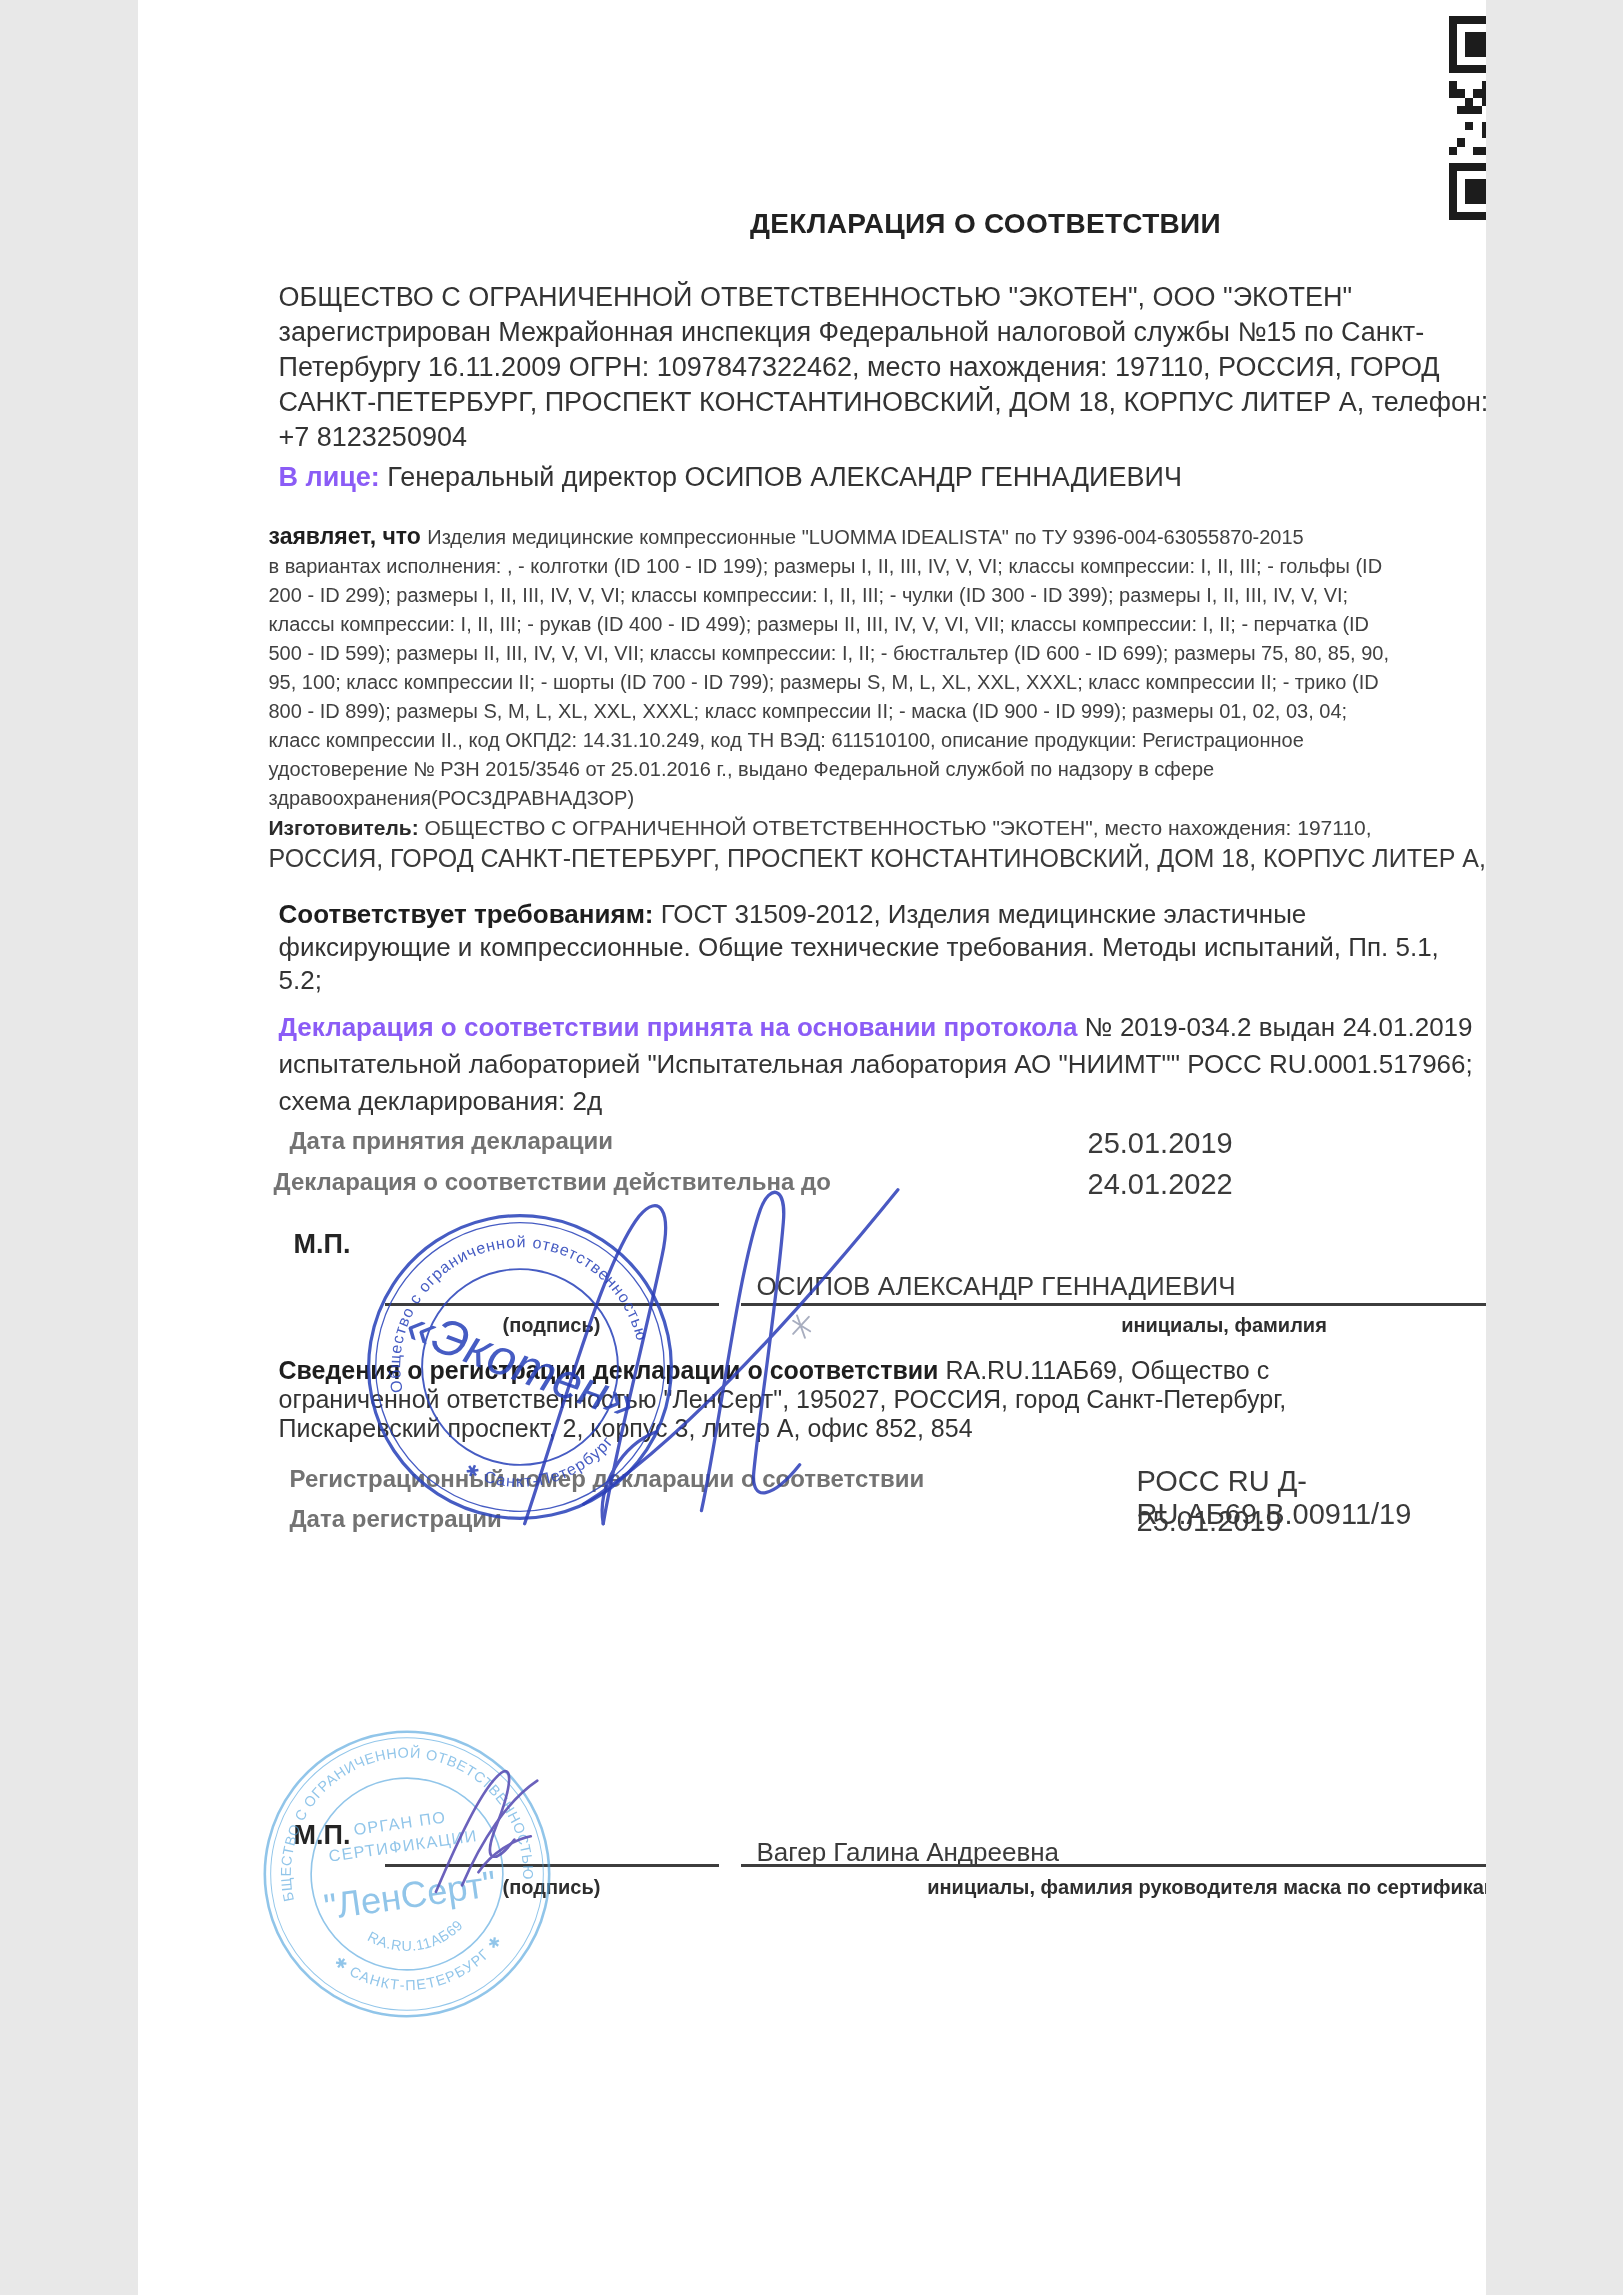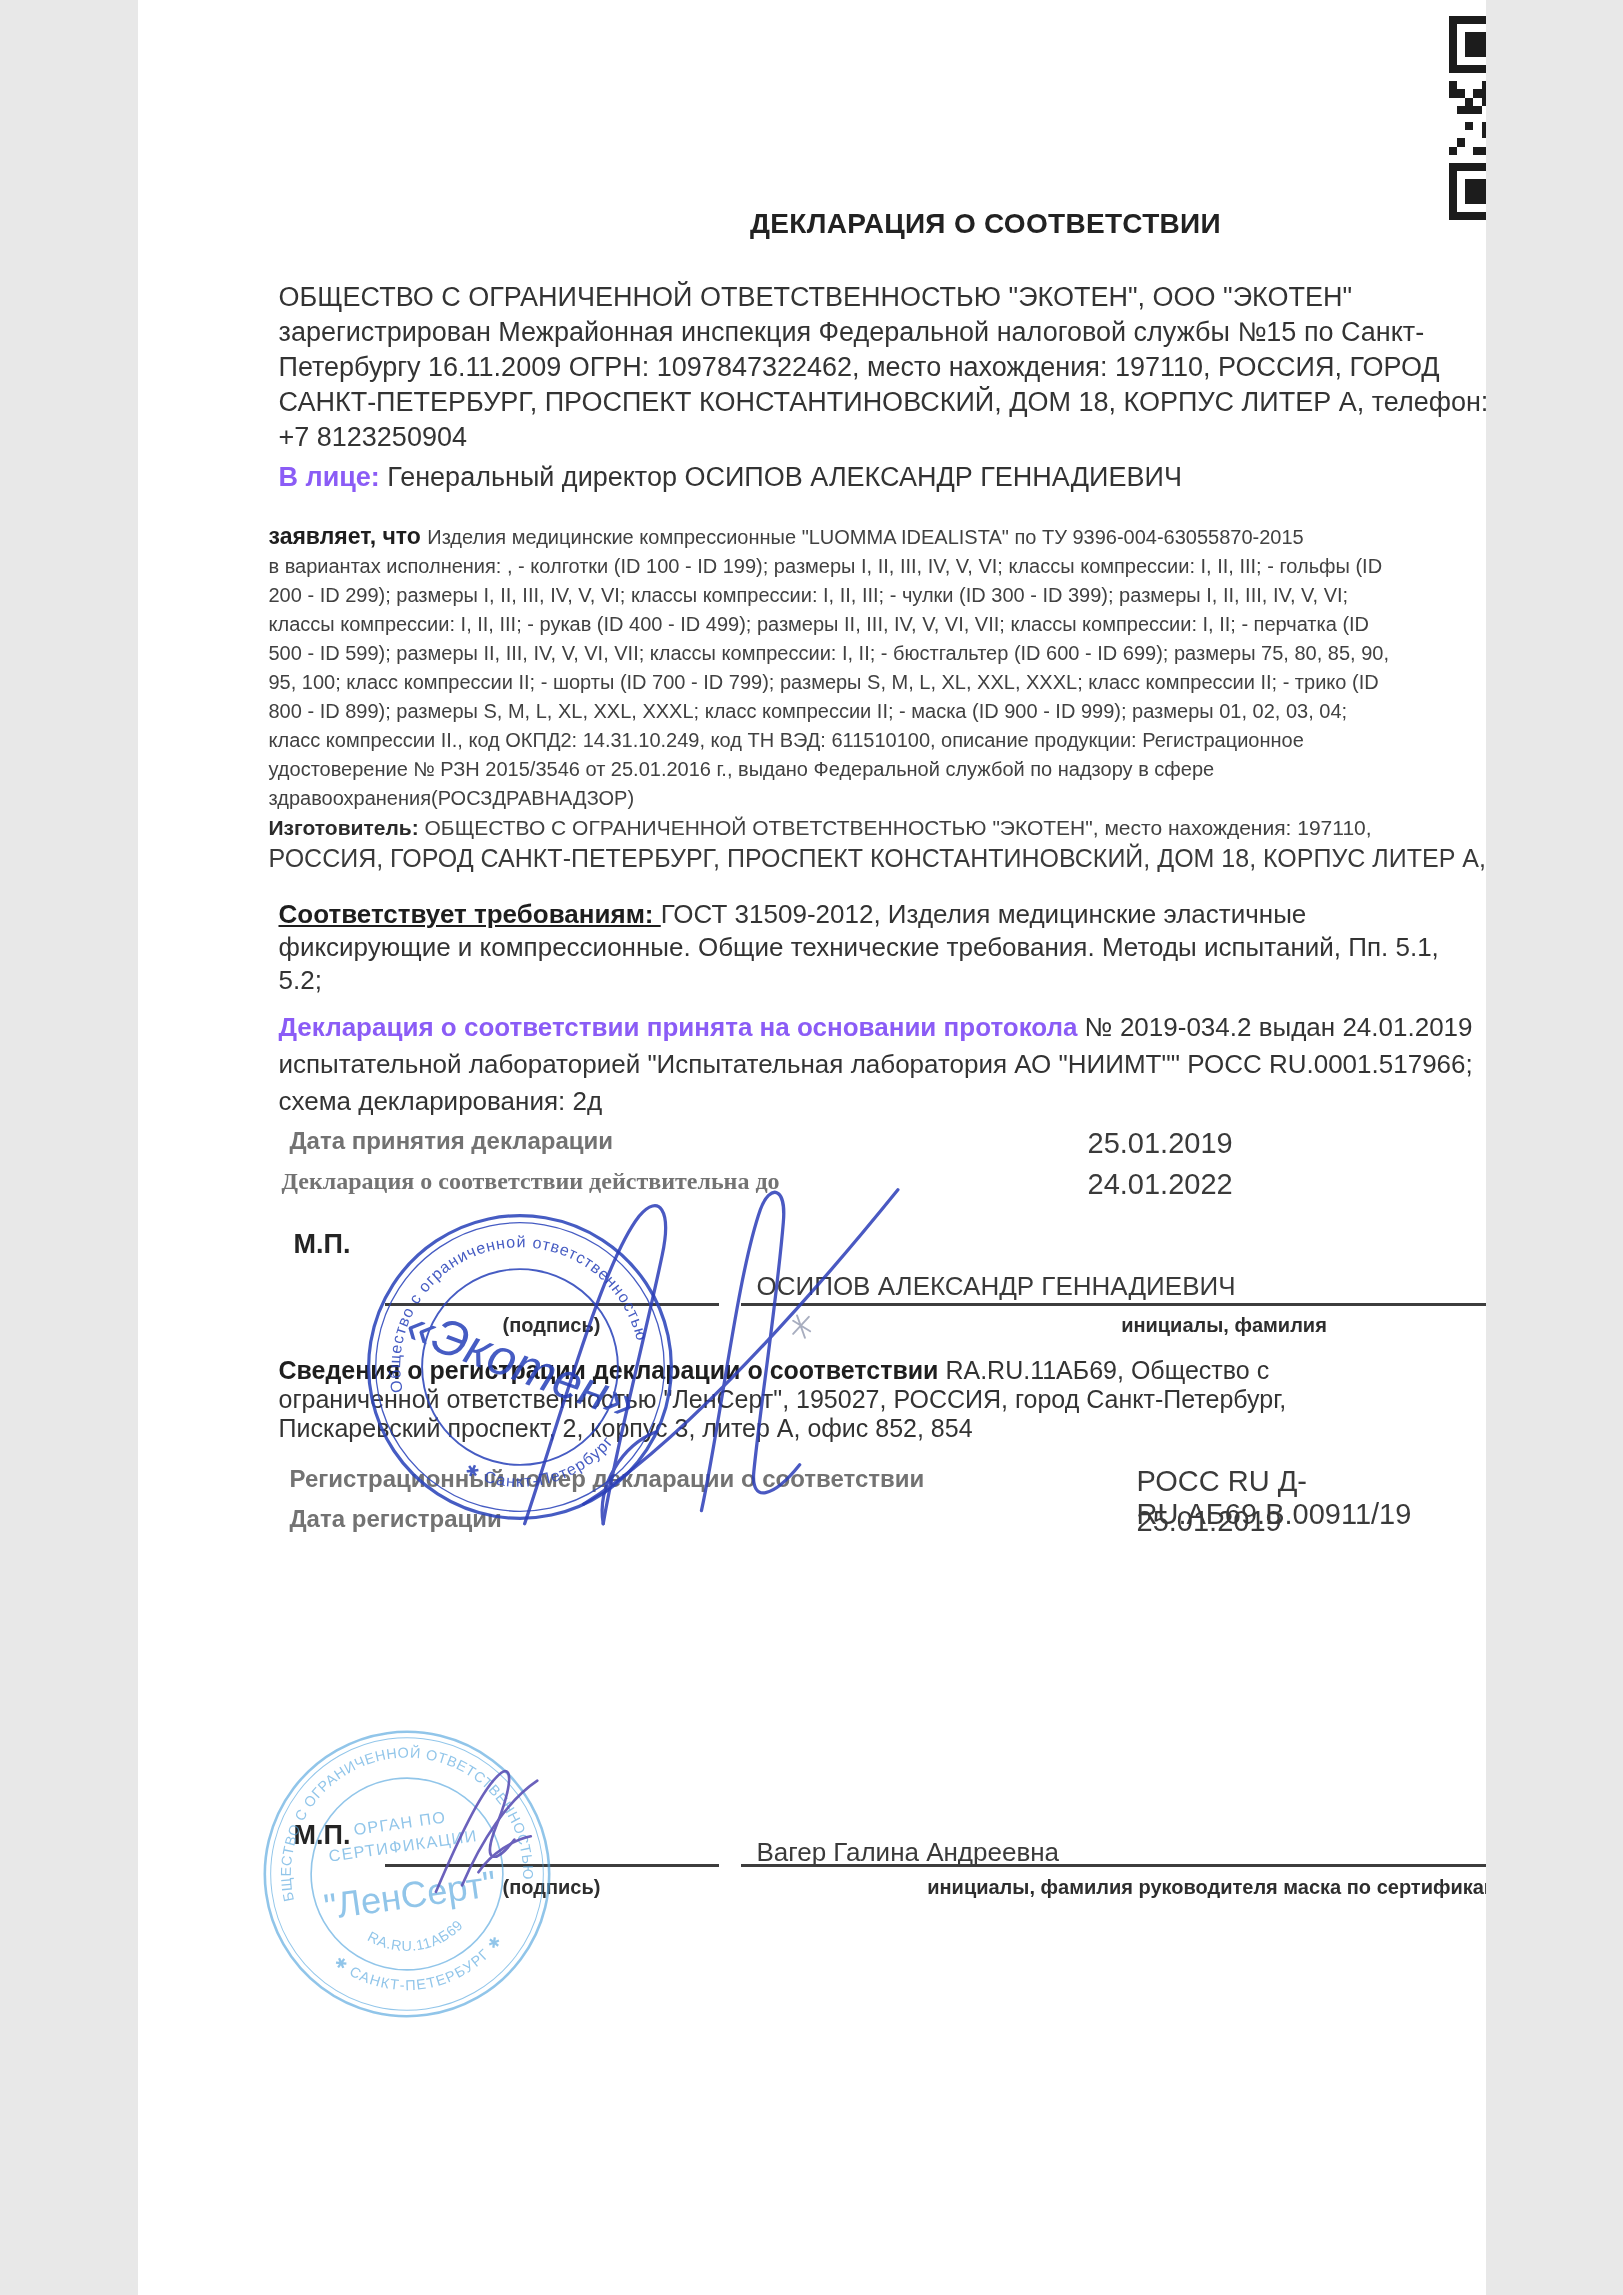--- a/index.html
+++ b/index.html
@@ -19,21 +19,21 @@
     text-align:center;font-weight:bold;font-size:28px;letter-spacing:0.3px;color:#222;
   }
   .para1{top:280px;left:141px;width:1440px;font-size:27px;line-height:35px;color:#333;}
   .inperson{top:462px;left:141px;width:1440px;font-size:27px;color:#333;}
   .inperson b{color:#8b5cf6;}
   .dense{top:522px;left:131px;width:1479px;font-size:20px;line-height:29px;color:#414141;}
   .dense .lead{font-size:23px;font-weight:bold;color:#1e1e1e;}
   .dense .manuf-label{font-weight:bold;font-size:21px;color:#2a2a2a;}
   .manuf2{font-size:25px;line-height:31px;color:#3a3a3a;}
   .complies{top:898px;left:141px;width:1453px;font-size:26px;line-height:33px;color:#333;}
-  .complies b{color:#1e1e1e;text-decoration:underline;}
+  .complies b{color:#1e1e1e;}
   .basis{top:1009px;left:141px;width:1453px;font-size:26px;line-height:37px;color:#333;}
   .basis b{color:#8b5cf6;}
   .row-label{font-weight:bold;font-size:24px;color:#737373;}
   .row-value{font-size:29px;color:#3a3a3a;}
   .mp{font-weight:bold;font-size:27px;color:#242424;}
   .sig-name{font-size:26px;color:#3a3a3a;}
   .sig-line{background:#3d3d3d;height:3.3px;}
   .sig-caption{font-weight:bold;font-size:20px;color:#2e2e2e;text-align:center;}
   .reginfo{top:1356px;left:141px;width:1453px;font-size:25px;line-height:29px;color:#333;}
   .reginfo b{color:#1e1e1e;}
@@ -358,21 +358,21 @@
   <div class="abs complies pre"><b>Соответствует требованиям: </b><span>ГОСТ 31509-2012, Изделия медицинские эластичные
 фиксирующие и компрессионные. Общие технические требования. Методы испытаний, Пп. 5.1,
 5.2;</span></div>
 
   <div class="abs basis pre"><b>Декларация о соответствии принята на основании протокола </b><span>№ 2019-034.2 выдан 24.01.2019
 испытательной лабораторией "Испытательная лаборатория АО "НИИМТ"" РОСС RU.0001.517966;
 схема декларирования: 2д</span></div>
 
   <div class="abs row-label" style="top:1127px;left:152px;">Дата принятия декларации</div>
   <div class="abs row-value" style="top:1127px;left:950px;">25.01.2019</div>
-  <div class="abs row-label" style="top:1168px;left:144px;font-family:Liberation Serif, serif;">Декларация о соответствии действительна до</div>
+  <div class="abs row-label" style="top:1168px;left:136px;">Декларация о соответствии действительна до</div>
   <div class="abs row-value" style="top:1168px;left:950px;">24.01.2022</div>
 
   <div class="abs mp" style="top:1229px;left:156px;">М.П.</div>
 
   <div class="abs sig-name" style="top:1271px;left:619px;">ОСИПОВ АЛЕКСАНДР ГЕННАДИЕВИЧ</div>
   <div class="abs sig-line" style="top:1303px;left:247px;width:334px;"></div>
   <div class="abs sig-line" style="top:1303px;left:603px;width:967px;"></div>
   <div class="abs sig-caption" style="top:1314px;left:247px;width:334px;">(подпись)</div>
   <div class="abs sig-caption" style="top:1314px;left:603px;width:967px;">инициалы, фамилия</div>
 

